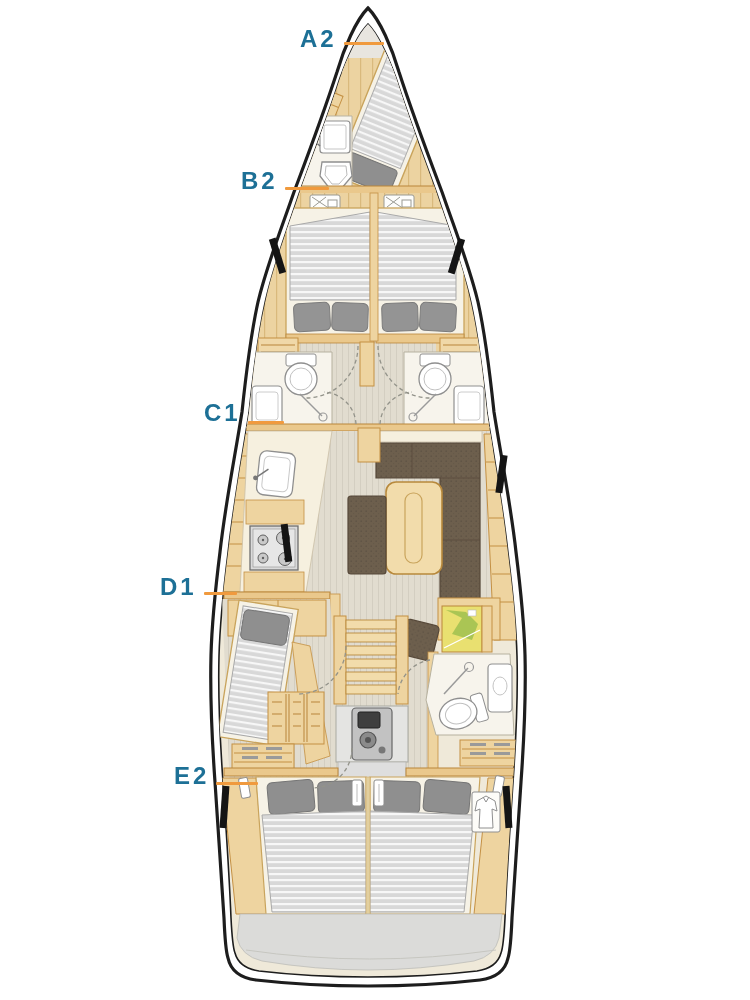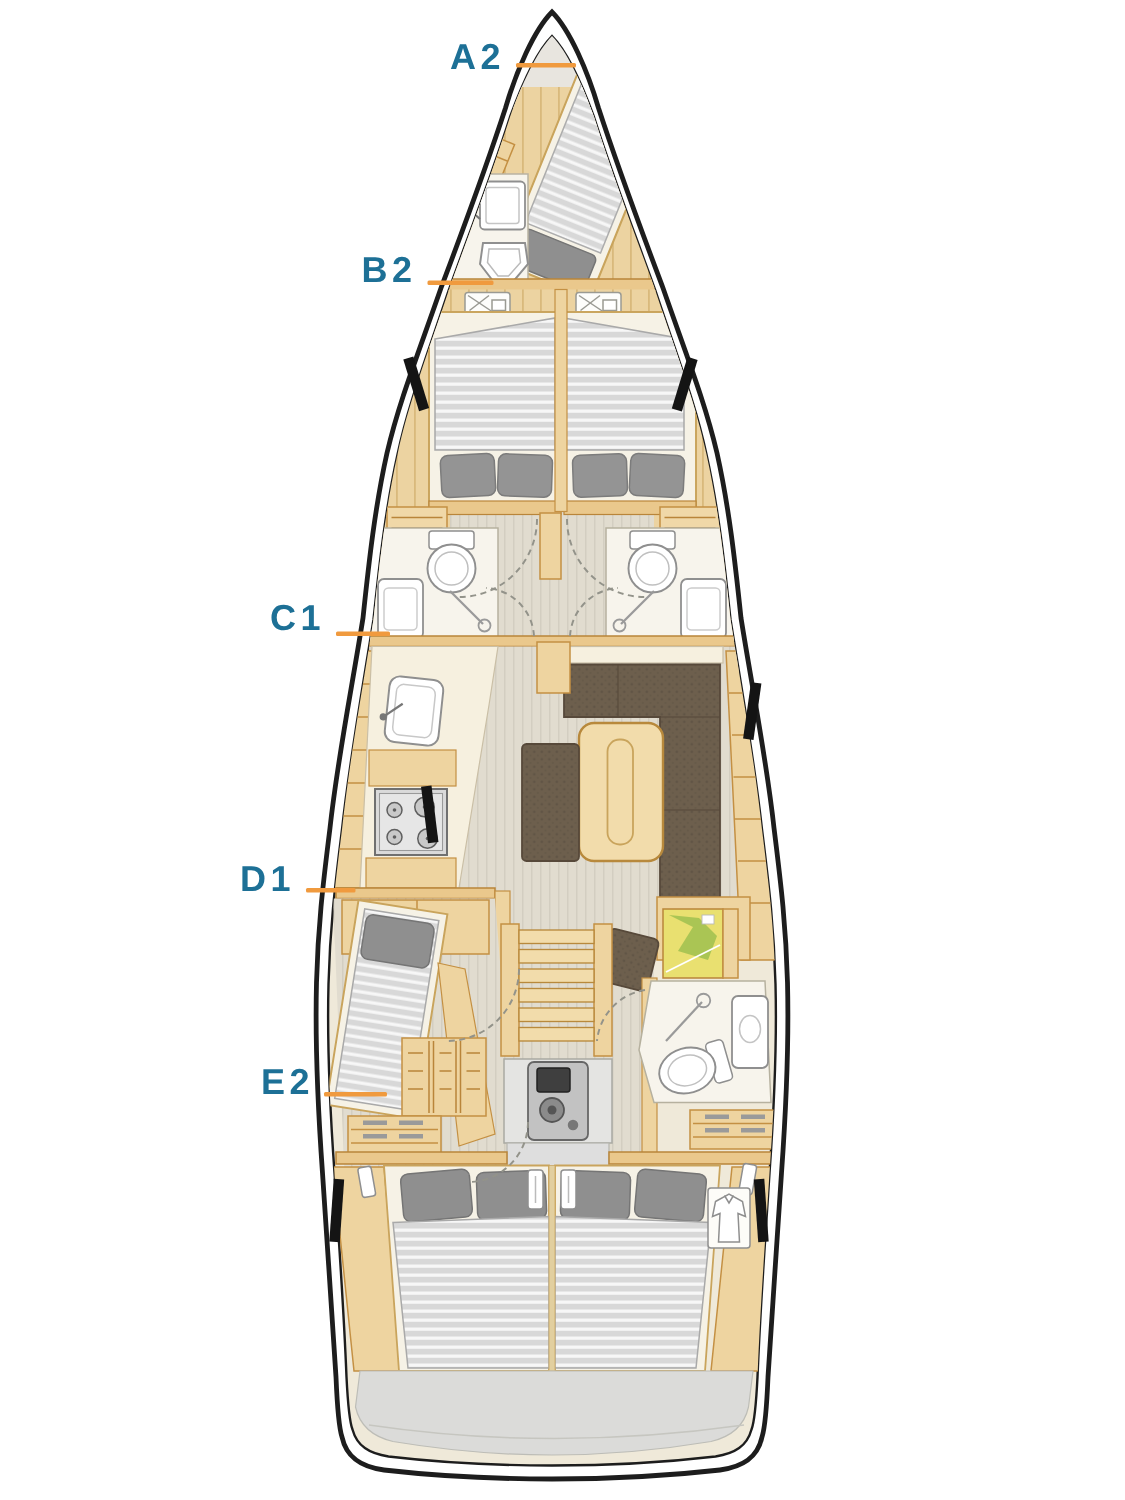--- a/index.html
+++ b/index.html
@@ -385,26 +385,26 @@
 </svg>
 
 <div class="label" style="left:300px;top:27px">
   <span class="label-text">A2</span>
   <div class="label-line" style="width:40px;margin-top:15px"></div>
 </div>
 <div class="label" style="left:241px;top:169px">
   <span class="label-text">B2</span>
   <div class="label-line" style="width:44px;margin-top:18px"></div>
 </div>
-<div class="label" style="left:180px;top:401px">
+<div class="label" style="left:204px;top:401px">
   <span class="label-text">C1</span>
   <div class="label-line" style="width:36px;margin-top:20px"></div>
 </div>
 <div class="label" style="left:160px;top:575px">
   <span class="label-text">D1</span>
   <div class="label-line" style="width:33px;margin-top:17px"></div>
 </div>
-<div class="label" style="left:174px;top:710px">
+<div class="label" style="left:174px;top:764px">
   <span class="label-text">E2</span>
   <div class="label-line" style="width:42px;margin-top:18px"></div>
 </div>
 
 </div>
 
 </body></html>

